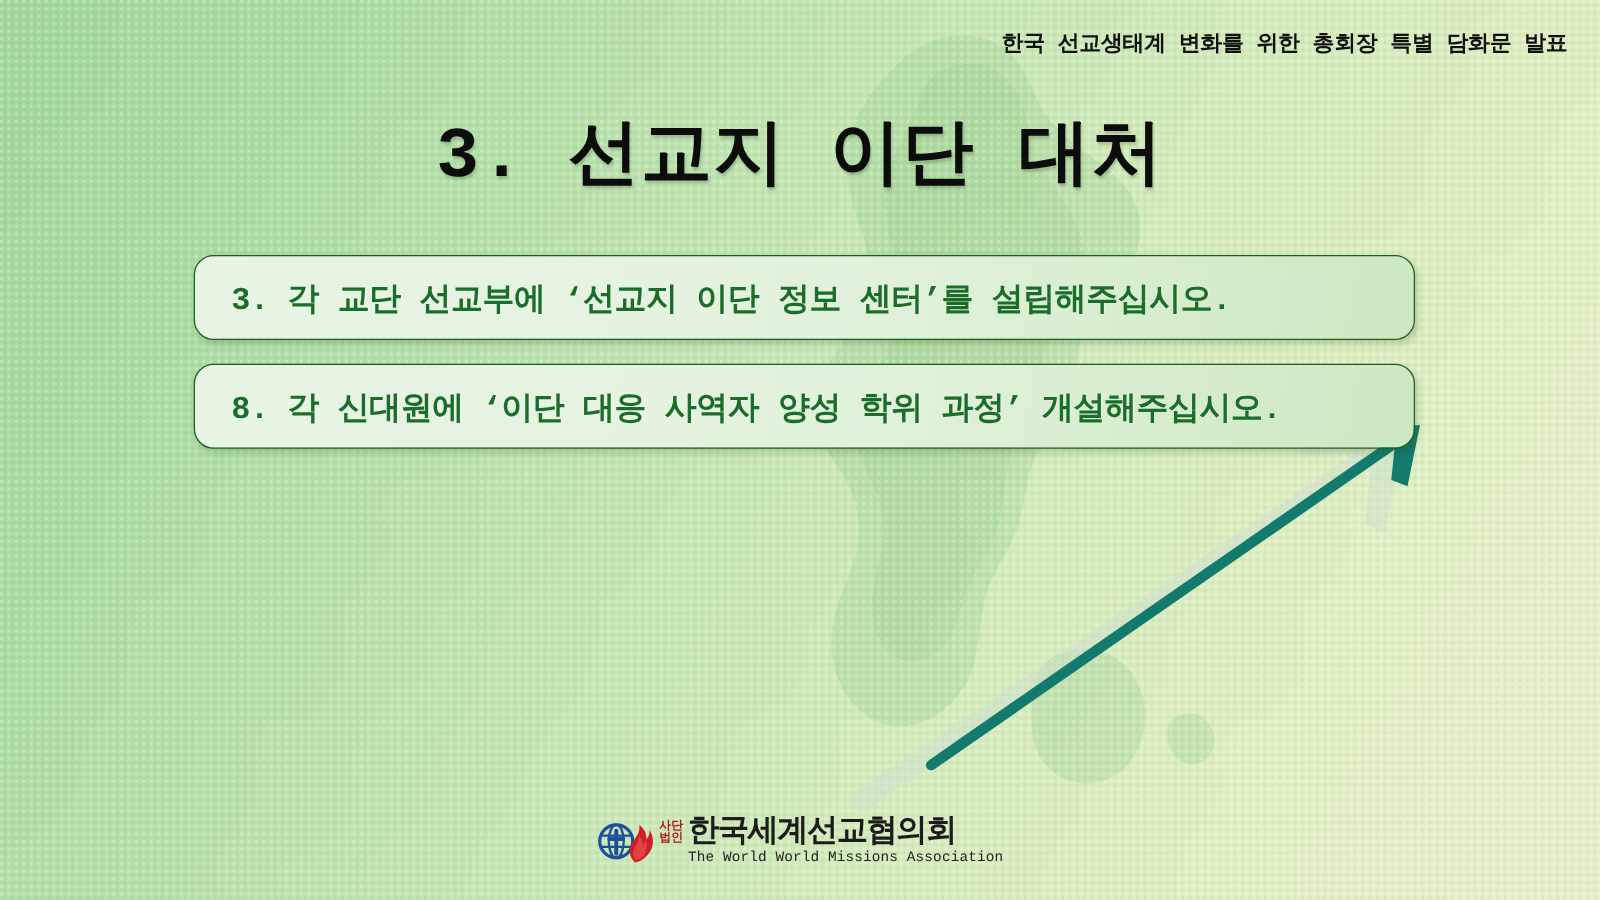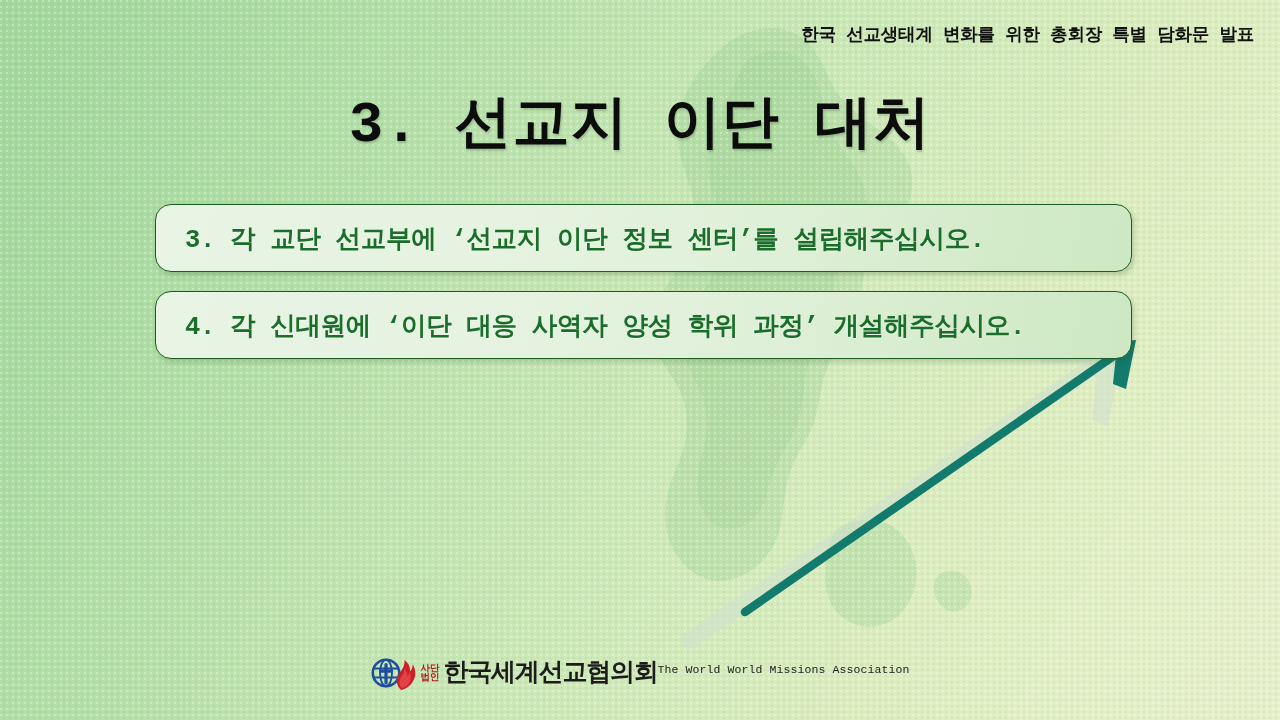--- a/index.html
+++ b/index.html
@@ -146,21 +146,21 @@
   .logo-prefix {
     display: flex;
     flex-direction: column;
     justify-content: center;
     font-size: 9.5px;
     font-weight: 700;
     color: #b11a1a;
     line-height: 1.05;
     padding-top: 3px;
   }
-  .logo-names { display: flex; flex-direction: row; }
+  .logo-names { display: flex; flex-direction: column; }
   .logo-kr {
     font-size: 25px;
     font-weight: 700;
     color: #1c1c1c;
     letter-spacing: -1.2px;
     line-height: 1;
   }
   .logo-en {
     font-size: 11.5px;
     font-weight: 400;
@@ -234,21 +234,21 @@
 
   <div class="bullet-stack">
 
 
 
     <div class="bullet-box">
       <span class="bullet-text">3. 각 교단 선교부에 ‘선교지 이단 정보 센터’를 설립해주십시오.</span>
     </div>
 
     <div class="bullet-box">
-      <span class="bullet-text">4. 각 신대원에 ‘이단 대응 사역자 양성 학위 과정’ 개설해주십시오.</span>
+      <span class="bullet-text">8. 각 신대원에 ‘이단 대응 사역자 양성 학위 과정’ 개설해주십시오.</span>
     </div>
 
   </div>
 
   <div class="footer-logo">
     <div class="logo-inner">
 
       <span class="logo-mark">
         <svg viewBox="0 0 46 42" xmlns="http://www.w3.org/2000/svg" aria-hidden="true">
 

